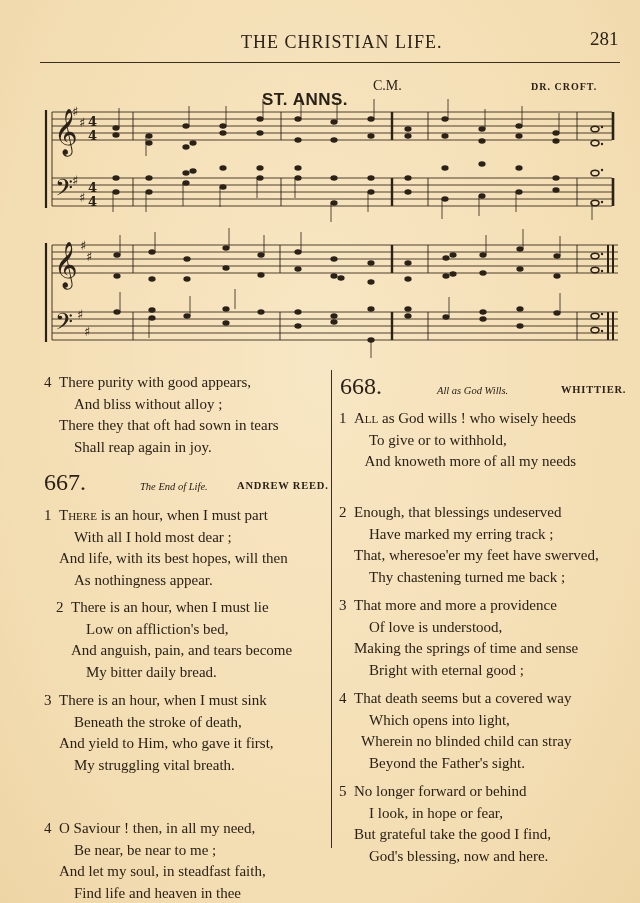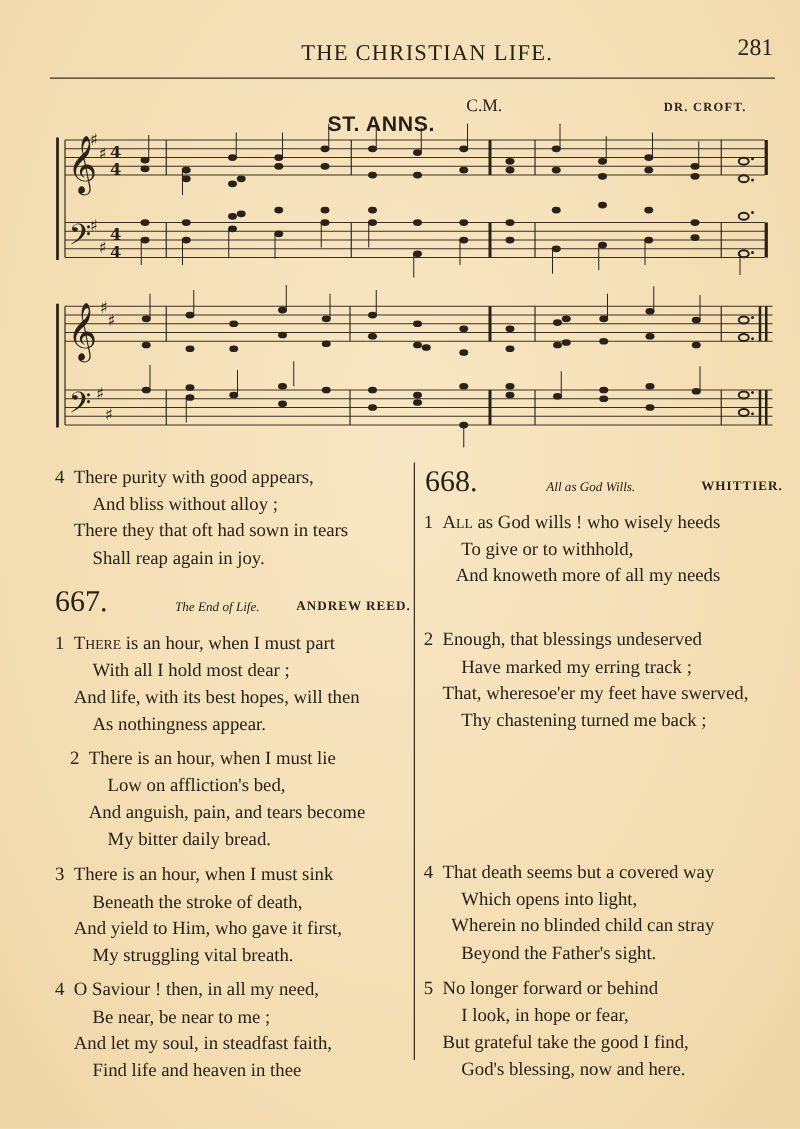--- a/index.html
+++ b/index.html
@@ -375,21 +375,21 @@
     <span class="line l2">My bitter daily bread.</span>
   </div>
 
   <div class="stanza" style="left:44px; top:690px;">
     <span class="line l1"><span class="vnum">3</span><span>There is an hour, when I must sink</span></span>
     <span class="line l2">Beneath the stroke of death,</span>
     <span class="line l3">And yield to Him, who gave it first,</span>
     <span class="line l2">My struggling vital breath.</span>
   </div>
 
-  <div class="stanza" style="left:44px; top:782px;">
+  <div class="stanza" style="left:44px; top:818px;">
     <span class="line l1"><span class="vnum">4</span><span>O Saviour ! then, in all my need,</span></span>
     <span class="line l2">Be near, be near to me ;</span>
     <span class="line l3">And let my soul, in steadfast faith,</span>
     <span class="line l2">Find life and heaven in thee</span>
   </div>
 
   <span class="hymn-num" style="left:340px; top:374px;">668.</span>
   <span class="hymn-subtitle" style="left:437px; top:385px;">All as God Wills.</span>
   <span class="hymn-author" style="left:561px; top:384px;">WHITTIER.</span>
 
@@ -399,20 +399,26 @@
     <span class="line l3">And knoweth more of all my needs</span>
   </div>
 
   <div class="stanza" style="left:339px; top:502px;">
     <span class="line l1"><span class="vnum">2</span><span>Enough, that blessings undeserved</span></span>
     <span class="line l2">Have marked my erring track ;</span>
     <span class="line l3">That, wheresoe'er my feet have swerved,</span>
     <span class="line l2">Thy chastening turned me back ;</span>
   </div>
 
+  <div class="stanza" style="left:339px; top:595px;">
+    <span class="line l1"><span class="vnum">3</span><span>That more and more a providence</span></span>
+    <span class="line l2">Of love is understood,</span>
+    <span class="line l3">Making the springs of time and sense</span>
+    <span class="line l2">Bright with eternal good ;</span>
+  </div>
 
   <div class="stanza" style="left:339px; top:688px;">
     <span class="line l1"><span class="vnum">4</span><span>That death seems but a covered way</span></span>
     <span class="line l2">Which opens into light,</span>
     <span class="line l3">Wherein no blinded child can stray</span>
     <span class="line l2">Beyond the Father's sight.</span>
   </div>
 
   <div class="stanza" style="left:339px; top:781px;">
     <span class="line l1"><span class="vnum">5</span><span>No longer forward or behind</span></span>

